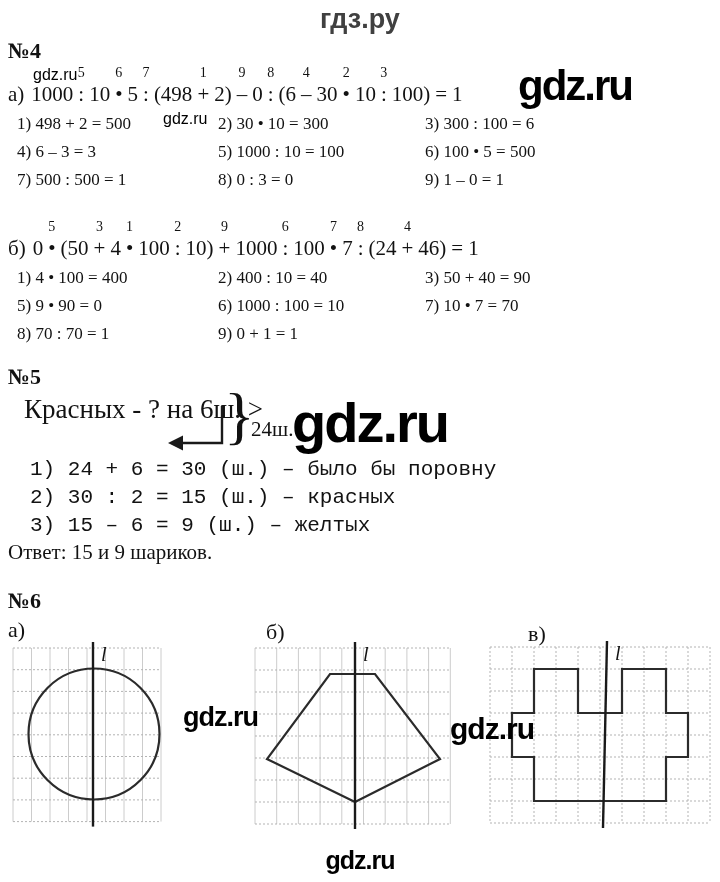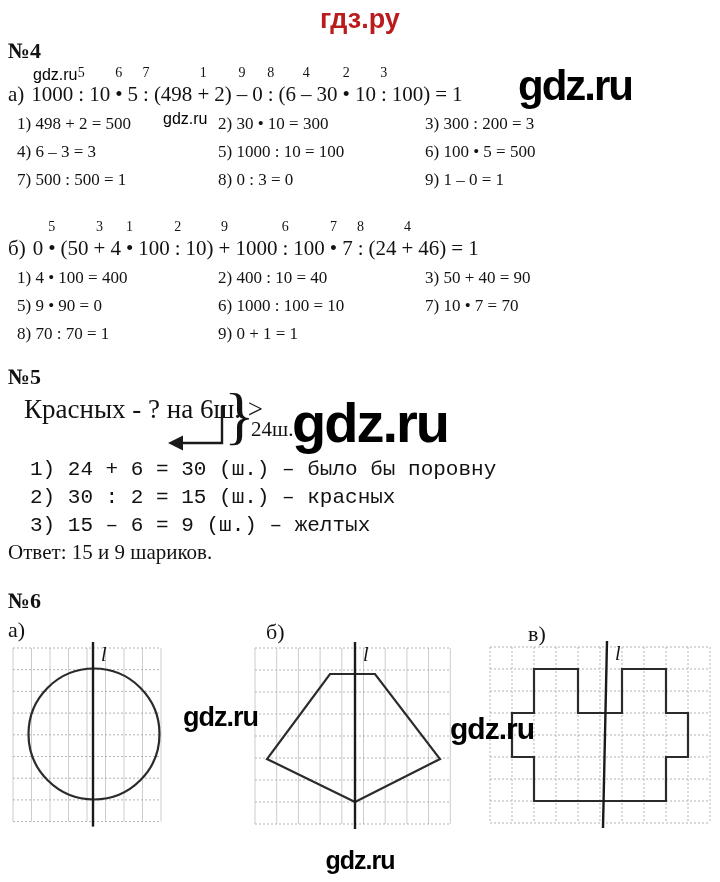--- a/index.html
+++ b/index.html
@@ -1,20 +1,20 @@
 <!DOCTYPE html>
 <html><head>
 <meta charset="utf-8">
 <style>
   html,body{margin:0;padding:0;background:#ffffff;}
   body{width:720px;height:882px;position:relative;font-family:"Liberation Serif",serif;color:#121212;}
   .page{position:absolute;left:0;top:0;width:720px;height:882px;background:#fff;overflow:hidden;}
 
   .site-header{position:absolute;top:4px;left:0;width:100%;text-align:center;
-    font-family:"Liberation Sans",sans-serif;font-weight:bold;font-size:27px;color:#b91c1c;}
+    font-family:"Liberation Sans",sans-serif;font-weight:bold;font-size:27px;color:#404040;}
   .site-footer{position:absolute;top:846px;left:0;width:100%;text-align:center;
     font-family:"Liberation Sans",sans-serif;font-weight:bold;font-size:25px;color:#000;letter-spacing:-1px;}
 
   .tasklabel{position:absolute;left:8px;font-weight:bold;font-size:22px;}
   #t4{top:38px} #t5{top:364px} #t6{top:588px}
 
   .expr{position:absolute;left:8px;font-size:21px;white-space:nowrap;}
   #expr-a{top:82px} #expr-b{top:236px}
   .plabel{display:inline-block;margin-right:7px;}
   .tok{position:relative;display:inline-block;margin-right:5px;}
@@ -51,21 +51,21 @@
   <div class="site-header">гдз.ру</div>
 
   <div class="tasklabel" id="t4">№4</div>
 
   <div class="expr" id="expr-a">
     <span class="plabel">а)</span><span class="tokens"><span class="tok">1000</span><span class="tok">:<span class="sup">5</span></span><span class="tok">10</span><span class="tok">•<span class="sup">6</span></span><span class="tok">5</span><span class="tok">:<span class="sup">7</span></span><span class="tok">(498</span><span class="tok">+<span class="sup">1</span></span><span class="tok">2)</span><span class="tok">–<span class="sup">9</span></span><span class="tok">0</span><span class="tok">:<span class="sup">8</span></span><span class="tok">(6</span><span class="tok">–<span class="sup">4</span></span><span class="tok">30</span><span class="tok">•<span class="sup">2</span></span><span class="tok">10</span><span class="tok">:<span class="sup">3</span></span><span class="tok">100)</span><span class="tok">=</span><span class="tok">1</span></span>
   </div>
   <div class="steps" id="steps-a">
       <div class="step">1) 498 + 2 = 500</div>
       <div class="step">2) 30 • 10 = 300</div>
-      <div class="step">3) 300 : 200 = 3</div>
+      <div class="step">3) 300 : 100 = 6</div>
       <div class="step">4) 6 – 3 = 3</div>
       <div class="step">5) 1000 : 10 = 100</div>
       <div class="step">6) 100 • 5 = 500</div>
       <div class="step">7) 500 : 500 = 1</div>
       <div class="step">8) 0 : 3 = 0</div>
       <div class="step">9) 1 – 0 = 1</div>
     </div>
 
   <div class="expr" id="expr-b">
     <span class="plabel">б)</span><span class="tokens"><span class="tok">0</span><span class="tok">•<span class="sup">5</span></span><span class="tok">(50</span><span class="tok">+<span class="sup">3</span></span><span class="tok">4</span><span class="tok">•<span class="sup">1</span></span><span class="tok">100</span><span class="tok">:<span class="sup">2</span></span><span class="tok">10)</span><span class="tok">+<span class="sup">9</span></span><span class="tok">1000</span><span class="tok">:<span class="sup">6</span></span><span class="tok">100</span><span class="tok">•<span class="sup">7</span></span><span class="tok">7</span><span class="tok">:<span class="sup">8</span></span><span class="tok">(24</span><span class="tok">+<span class="sup">4</span></span><span class="tok">46)</span><span class="tok">=</span><span class="tok">1</span></span>

